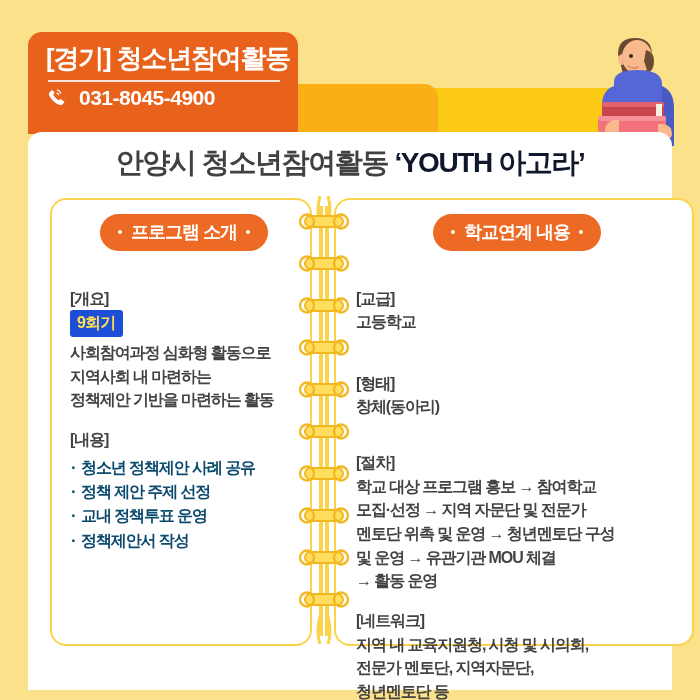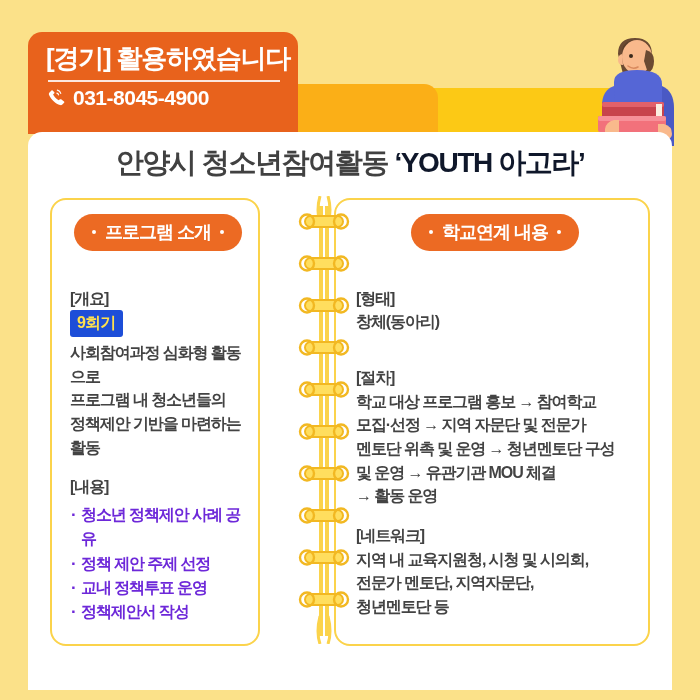--- a/index.html
+++ b/index.html
@@ -25,40 +25,40 @@
     background:#E8621C; border-radius:14px 14px 0 0;
     padding:10px 16px 0 18px;
   }
   .org-name{
     color:#fff; font-size:26px; font-weight:bold; letter-spacing:-1.2px;
     white-space:nowrap; line-height:1.25;
   }
   .rule{ height:2px; background:rgba(255,255,255,.85); margin:5px 2px 4px 2px; }
   .phone-row{ display:flex; align-items:center; gap:7px; }
   .phone-icon{ width:20px; height:20px; color:#fff; flex:none; }
-  .phone-num{ color:#fff; font-size:21px; font-weight:bold; letter-spacing:-.5px; }
+  .phone-num{ color:#fff; font-size:21px; font-weight:bold; letter-spacing:-.5px;margin-left:6px; }
 
   
   .person{ position:absolute; left:584px; top:24px; width:110px; height:122px; }
 
   
   .title{
     position:absolute; left:28px; top:144px; width:644px;
     text-align:center; font-size:28px; font-weight:bold;
     letter-spacing:-1.4px; color:#414141; white-space:nowrap;
   }
   .title .hl{ color:#0f172a; }
 
   
   .card{
     position:absolute; background:#fff;
     border:2px solid #FBD34B; border-radius:16px;
   }
-  .card-left { left:50px;  top:198px; width:210px; height:448px; padding:14px 12px 0 18px; }
-  .card-right{ left:334px; top:198px; width:316px; height:448px; padding:14px 14px 0 20px; }
+  .card-left { left:50px;  top:198px; width:262px; height:448px; padding:14px 12px 0 18px; }
+  .card-right{ left:334px; top:198px; width:360px; height:448px; padding:14px 14px 0 20px; }
 
   .pill{
     display:inline-flex; align-items:center; justify-content:center; gap:9px;
     background:#EC6A23; color:#fff; border-radius:999px;
     padding:6px 18px 7px 18px; font-size:18px; font-weight:bold;
     letter-spacing:-1px; white-space:nowrap;
   }
   .pill .dot{ width:4px; height:4px; border-radius:50%; background:#fff; flex:none; }
   .pill-wrap{ text-align:center; margin-bottom:12px; }
 
@@ -69,21 +69,21 @@
     letter-spacing:-.8px;
   }
   .body-txt{
     color:#434343; font-size:16px; font-weight:bold;
     letter-spacing:-1.1px; line-height:1.48; white-space:pre-line;
   }
   .sec{ margin-bottom:4px; }
   .gap{ height:16px; }
   .bullets{ list-style:none; }
   .bullets li{
-    color:#6d28d9; font-size:16px; font-weight:bold;
+    color:#0c4a6e; font-size:16px; font-weight:bold;
     letter-spacing:-1.1px; line-height:1.52; padding-left:11px; position:relative;
   }
   .bullets li::before{
     content:"·"; position:absolute; left:1px; top:-1px; font-size:17px;
   }
 
   
   .spiral{ position:absolute; left:296px; top:196px; width:56px; height:448px; }
 
   
@@ -116,21 +116,21 @@
     <rect x="18" y="78" width="62" height="15" rx="2" fill="#C8434C"></rect>
     <rect x="18" y="78" width="62" height="5" rx="2" fill="#E2616A"></rect>
     <rect x="14" y="92" width="68" height="16" rx="2" fill="#F2717B"></rect>
     <rect x="14" y="92" width="68" height="5" rx="2" fill="#F79098"></rect>
     <rect x="72" y="80" width="6" height="12" fill="#FBEFE0"></rect>
     <path d="M30 96 q-8 2 -9 9 q-1 6 6 6 l8 0 l0 -15z" fill="#F9B98C"></path>
     <path d="M80 100 q8 2 8 10 q0 5 -6 5 l-8 0 l0 -15z" fill="#F9B98C"></path>
   </svg>
 
   <div class="tab tab-orange">
-    <div class="org-name">[경기] 활용하였습니다</div>
+    <div class="org-name">[경기] 청소년참여활동</div>
     <div class="rule"></div>
     <div class="phone-row">
       <svg class="phone-icon" viewBox="0 0 24 24">
         <path fill="currentColor" d="M6.6 2.9 4.2 5.3c-.8.8-1 2-.5 3 1.3 2.9 3.3 5.6 5.8 7.8 2.2 2 4.7 3.5 7.3 4.4 1 .4 2.1.1 2.8-.6l2.1-2.1c.5-.5.4-1.3-.1-1.7l-3.4-2.5c-.4-.3-1-.3-1.4 0l-1.6 1.2c-1.6-.9-3-2-4.2-3.3-1-1.1-1.8-2.3-2.5-3.6L10 6.3c.3-.4.3-.9 0-1.3L7.9 2.9c-.4-.4-.9-.4-1.3 0z"></path>
         <path fill="none" stroke="currentColor" stroke-width="1.4" stroke-linecap="round" d="M13.6 2.6c2 .4 3.6 1.9 4.1 3.9M13.1 6.1c1 .3 1.8 1.1 2 2.1"></path>
       </svg>
       <div class="phone-num">031-8045-4900</div>
     </div>
   </div>
 
@@ -147,21 +147,21 @@
         <span>프로그램 소개</span>
         <span class="dot"></span>
       </span>
     </div>
 
     <div class="body-txt sec">
       <span class="lbl">[개요]</span>
       <span class="badge">9회기</span>
     </div>
     <div class="body-txt">사회참여과정 심화형 활동으로
-프로그램 내 청소년들의
+지역사회 내 마련하는
 정책제안 기반을 마련하는 활동</div>
 
     <div class="gap"></div>
 
     <div class="body-txt sec lbl">[내용]</div>
     <ul class="bullets">
       <li>청소년 정책제안 사례 공유</li>
       <li>정책 제안 주제 선정</li>
       <li>교내 정책투표 운영</li>
       <li>정책제안서 작성</li>
@@ -170,20 +170,24 @@
 
   <div class="card card-right">
     <div class="pill-wrap">
       <span class="pill">
         <span class="dot"></span>
         <span>학교연계 내용</span>
         <span class="dot"></span>
       </span>
     </div>
 
+    <div class="body-txt" style="margin-bottom:14px">
+      <span class="lbl">[교급]</span>
+      <span>고등학교</span>
+    </div>
 
     <div class="body-txt" style="margin-bottom:32px">
       <span class="lbl">[형태]</span>
       <span>창체(동아리)</span>
     </div>
 
     <div class="body-txt lbl">[절차]</div>
     <div class="body-txt">학교 대상 프로그램 홍보 → 참여학교
 모집·선정 → 지역 자문단 및 전문가
 멘토단 위촉 및 운영 → 청년멘토단 구성

